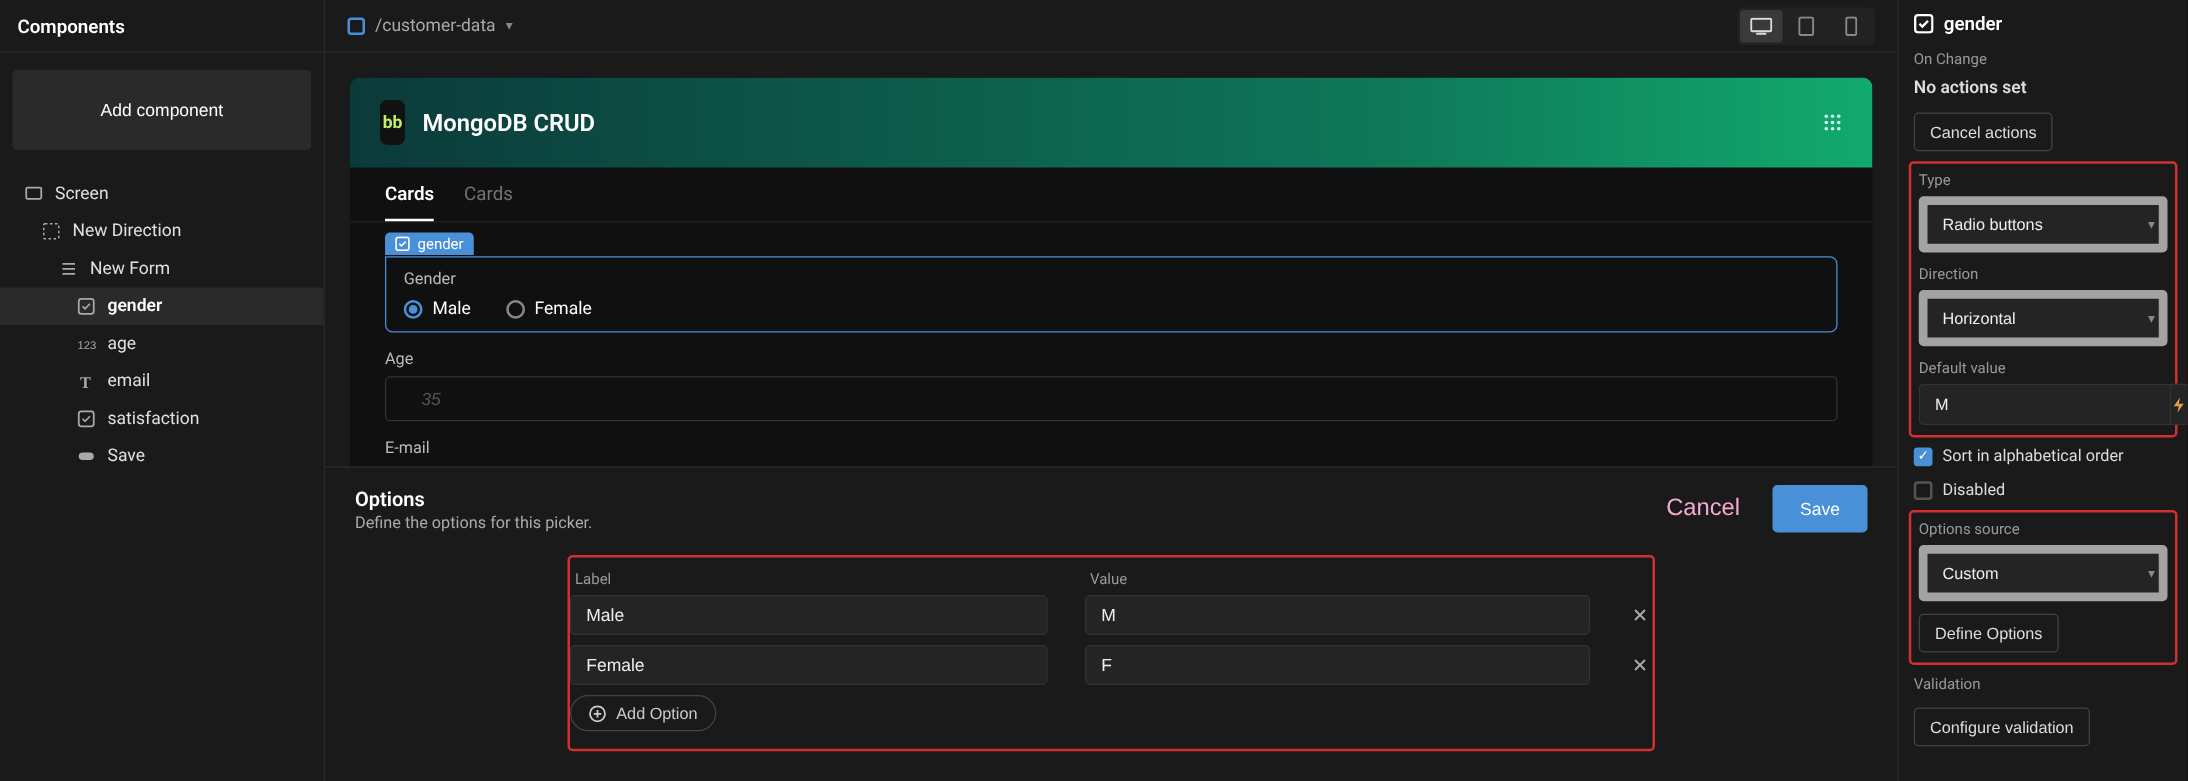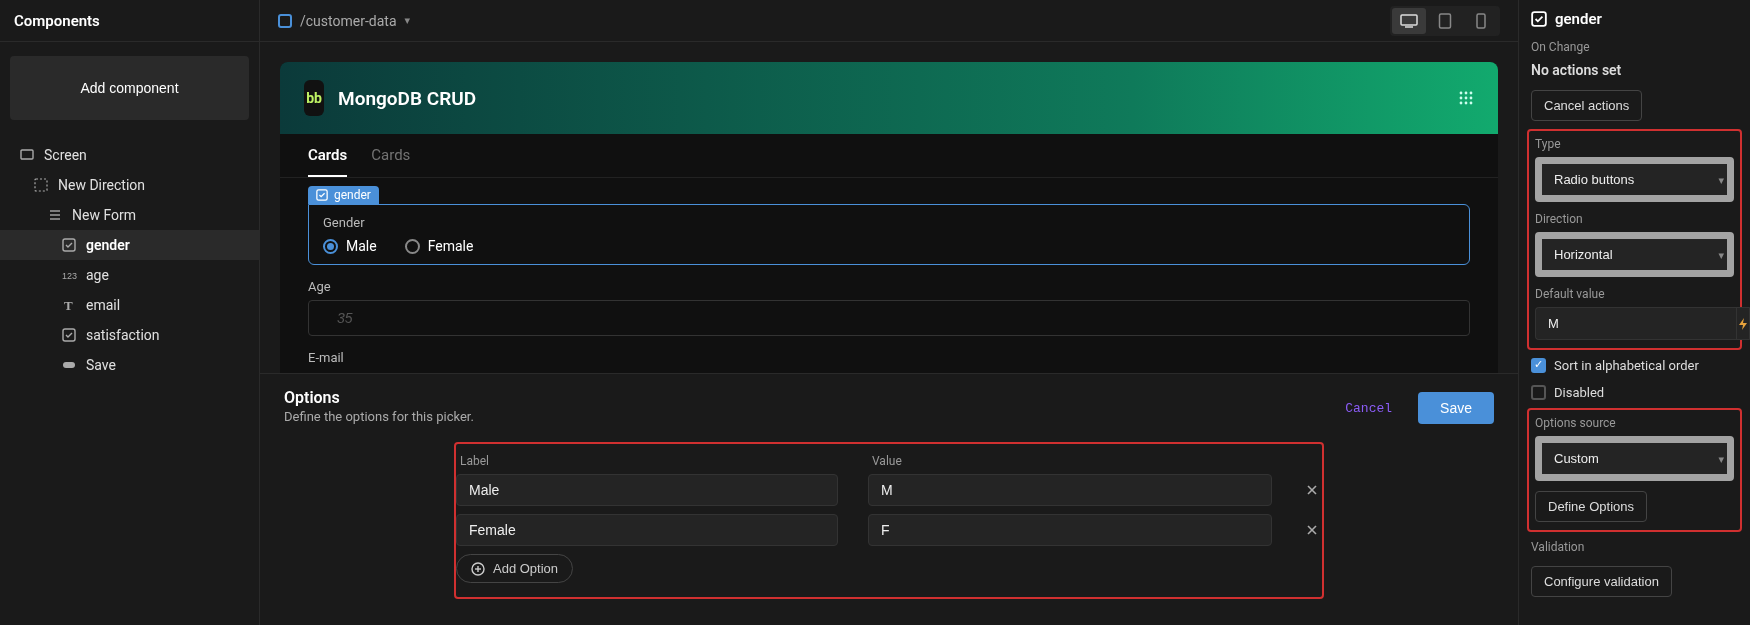--- a/index.html
+++ b/index.html
@@ -300,25 +300,24 @@
     margin-top: 2px;
   }
   .options-actions {
     margin-left: auto;
     display: flex;
     gap: 12px;
   }
   .btn-text {
     background: transparent;
     border: none;
-    color: #8b5cf6;
-    font-size: 13px;
+    color: #f9a8d4;
+    font-size: 19px;
     padding: 8px 14px;
     cursor: pointer;
-    font-family: Liberation Mono, monospace;
   }
   .btn-primary {
     background: #4a90d9;
     border: none;
     color: #fff;
     font-size: 14px;
     padding: 8px 22px;
     border-radius: 4px;
     cursor: pointer;
   }

